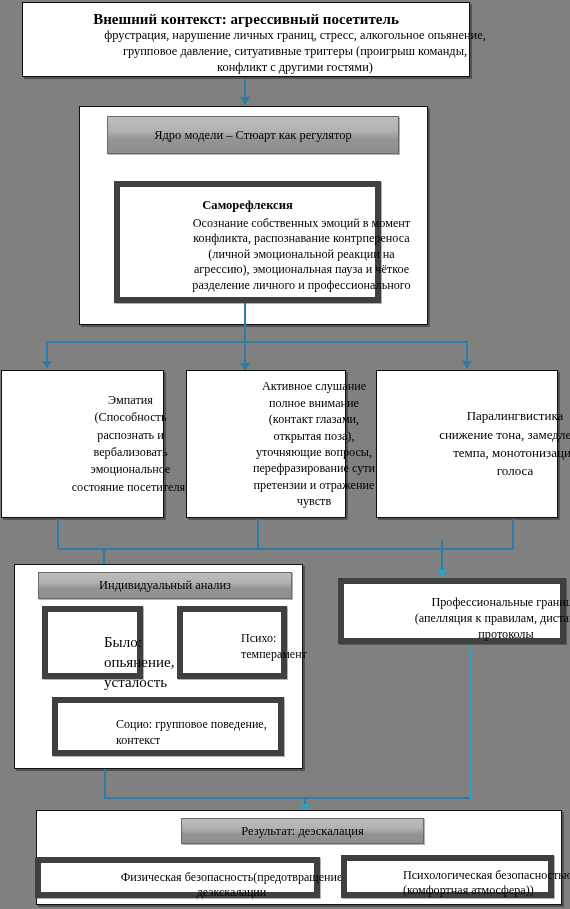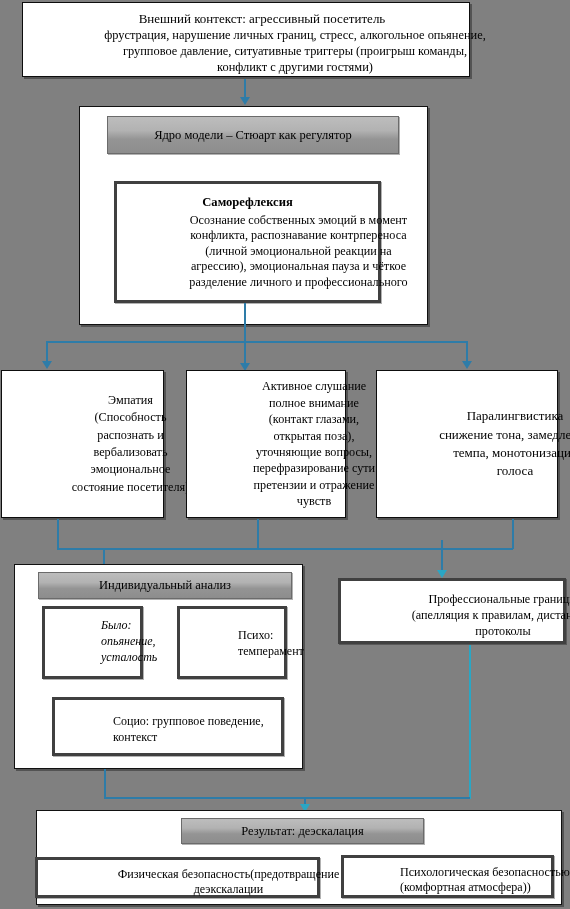--- a/index.html
+++ b/index.html
@@ -25,21 +25,21 @@
 
   
   .wbox {
     position: absolute;
     background: #ffffff;
     border: 1px solid #0d0d0d;
     box-sizing: border-box;
     box-shadow: 2px 2px 0 rgba(0,0,0,0.35);
   }
   .wbox.thin {
-    border: 3px solid #404040;
+    border: 6px solid #404040;
     box-shadow: 1px 1px 0 rgba(0,0,0,0.30);
   }
   .container-box {
     position: absolute;
     background: #ffffff;
     border: 1px solid #111;
     box-sizing: border-box;
     box-shadow: 2px 2px 0 rgba(0,0,0,0.35);
   }
 
@@ -107,21 +107,21 @@
   .arrow-down.cyan {
     border-top-color: #2aa6c4;
   }
 </style>
 </head>
 <body>
 
 <div class="stage">
 
   <div class="wbox" style="left:22px; top:2px; width:448px; height:75px;">
-    <div class="tx" style="left:16px; top:8px; width:100%; font-weight:normal; font-size:13px;">Внешний контекст: агрессивный посетитель</div>
+    <div class="tx" style="left:0; top:8px; width:100%; font-weight:bold; font-size:15px;">Внешний контекст: агрессивный посетитель</div>
     <div class="tx lines" style="left:8px; top:25px; width:432px; font-size:12.4px; line-height:1.28;">фрустрация, нарушение личных границ, стресс, алкогольное опьянение,
 групповое давление, ситуативные триггеры (проигрыш команды,
 конфликт с другими гостями)</div>
   </div>
 
   <div class="vline" style="left:244px; top:79px; height:20px;"></div>
   <div class="arrow-down" style="left:240px; top:97px;"></div>
 
   <div class="container-box" style="left:79px; top:106px; width:349px; height:219px;"></div>
 
@@ -188,21 +188,21 @@
   <div class="vline" style="left:441px; top:540px; height:32px;"></div>
   <div class="arrow-down cyan" style="left:437px; top:570px;"></div>
 
   <div class="container-box" style="left:14px; top:564px; width:289px; height:205px;"></div>
 
   <div class="gbar" style="left:38px; top:572px; width:254px; height:27px;">
     <span class="txt">Индивидуальный анализ</span>
   </div>
 
   <div class="wbox thin" style="left:42px; top:606px; width:101px; height:73px;">
-    <div class="tx left lines" style="left:8px; top:9px; width:92px; font-size:12px; line-height:1.32;font-style:italic;">Было:
+    <div class="tx left lines" style="left:8px; top:21px; width:92px; font-size:15px; line-height:1.32;">Было:
 опьянение,
 усталость</div>
   </div>
 
   <div class="wbox thin" style="left:177px; top:606px; width:110px; height:73px;">
     <div class="tx left lines" style="left:10px; top:19px; width:98px; font-size:12px; line-height:1.32;">Психо:
 темперамент</div>
   </div>
 
   <div class="wbox thin" style="left:52px; top:697px; width:232px; height:59px;">

